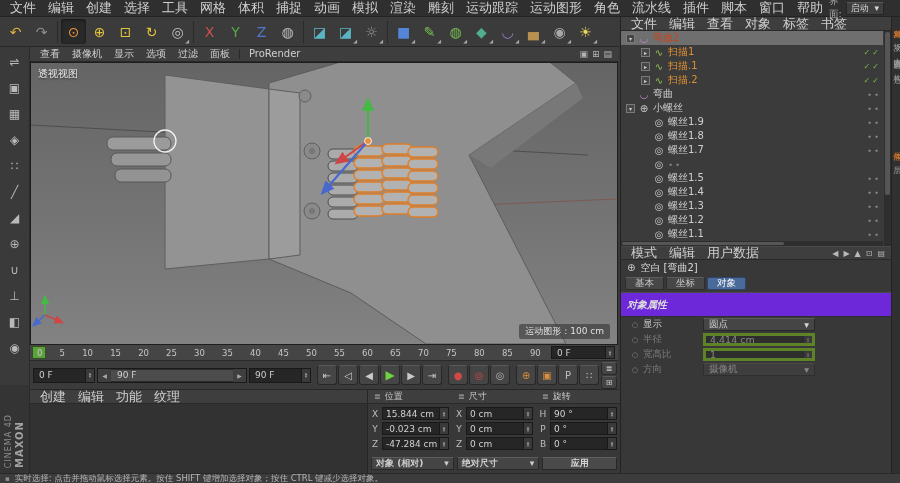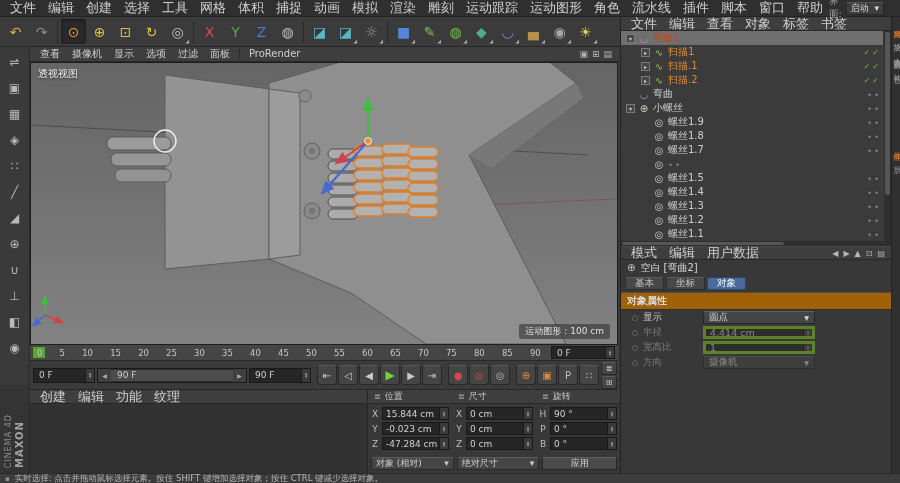--- a/index.html
+++ b/index.html
@@ -76,21 +76,21 @@
 .coords{position:absolute;left:368px;top:390px;width:252px;height:83px;background:#383838;display:flex;flex-direction:column;font-size:9px;}
 .coords-head{display:flex;height:14px;align-items:center;background:#3e3e3e;border-bottom:1px solid #292929;}
 .coords-head .cg{flex:1;display:flex;align-items:center;gap:4px;padding-left:6px;color:#c9c9c9;}
 .hicon{font-size:8px;color:#9f9f9f;}
 .coords-body{display: flex;flex:1;}
 .cg-col{flex:1;display:flex;flex-direction:column;padding:3px 3px 1px;gap:2px;}
 .c-row{display:flex;align-items:center;gap:3px;}
 .c-axis{width:8px;text-align:center;color:#bdbdbd;flex:none;}
 .c-field{flex:1;height:13px;background:#262626;border:1px solid #191919;display:flex;align-items:center;color:#d0d0d0;overflow:hidden;}
 .c-field .val{padding-left:3px;white-space:nowrap;}
-.coords-foot{display:flex;height:18px;align-items:center;gap:3px;padding:1px 3px 3px;}
+.coords-foot{display:flex;height:18px;align-items:center;gap:3px;padding:1px 3px 3px;font-weight:bold;}
 .c-dd{flex:1;height:13px;background:#454545;border:1px solid #282828;border-top-color:#5c5c5c;display:flex;align-items:center;justify-content:space-between;padding:0 4px;color:#cfcfcf;white-space:nowrap;}
 .c-btn{flex:1;height:13px;background:#4a4a4a;border:1px solid #282828;border-top-color:#606060;display:flex;align-items:center;justify-content:center;color:#d5d5d5;}
 
 
 .rightpanel{position:absolute;left:620px;top:17px;width:271px;height:456px;background:#383838;border-left:1px solid #232323;display:flex;flex-direction:column;}
 .om-bar{flex:none;}
 .om-tree{position:relative;height:215px;background:#3b3b3b;overflow:hidden;flex:none;padding-right:8px;}
 .om-row{height:14px;display:flex;align-items:center;font-size:10px;padding-left:5px;gap:3px;}
 .om-row.selected{background:#6f6f6f;}
 .om-row.depth1{padding-left:20px;}
@@ -103,21 +103,21 @@
 .om-vscroll .thumb{position:absolute;left:1px;right:1px;top:1px;height:76%;background:#565656;border-radius:2px;}
 .om-hscroll{position:absolute;left:0;bottom:0;height:5px;right:8px;background:#2e2e2e;}
 .om-hscroll .thumb{position:absolute;top:1px;bottom:1px;left:1px;width:62%;background:#565656;border-radius:2px;}
 .attr-bar{border-top:1px solid #4a4a4a;}
 .attr-bar .icons{margin-left:auto;display:flex;gap:5px;font-size:8px;color:#b9b9b9;padding-right:2px;}
 .attr-title{height:15px;display:flex;align-items:center;gap:5px;padding:0 6px;font-size:10px;color:#d8d8d8;flex:none;}
 .attr-title .oicon{color:#c9c9c9;font-size:10px;}
 .attr-tabs{height:17px;display:flex;align-items:center;gap:2px;padding:0 4px;flex:none;}
 .attr-tab{height:13px;padding:0 9px;background:#474747;border:1px solid #2c2c2c;border-top-color:#5c5c5c;display:flex;align-items:center;font-size:9.5px;color:#c9c9c9;border-radius:2px;}
 .attr-tab.active{background:#4a6a99;border-color:#2c4468;color:#fff;}
-.attr-section{height:18px;display:flex;align-items:center;padding:0 6px;font-weight:bold;font-size:10px;color:#dadada;background:#a16207;border-top:1px solid #4c4c4c;border-bottom:1px solid #2f2f2f;flex:none;}
+.attr-section{height:25px;display:flex;align-items:center;padding:0 6px;font-weight:bold;font-size:10px;color:#dadada;background:#6d28d9;border-top:1px solid #4c4c4c;border-bottom:1px solid #2f2f2f;flex:none;font-style:italic;}
 .attr-row{height:15px;display:flex;align-items:center;padding-left:10px;font-size:9.5px;flex:none;gap:4px;}
 .attr-row .dot{width:8px;color:#9a9a9a;font-size:7px;text-align:center;}
 .attr-row .lbl{width:56px;color:#c4c4c4;white-space:nowrap;}
 .attr-row .field{width:112px;height:13px;background:#262626;border:3px solid #84cc16;display:flex;align-items:center;color:#d0d0d0;}
 .attr-row .field .val{padding-left:4px;}
 .attr-row .ddfield{width:112px;height:13px;background:#454545;border:1px solid #282828;border-top-color:#5c5c5c;display:flex;align-items:center;justify-content:space-between;padding:0 5px;color:#d5d5d5;}
 .attr-row.disabled .lbl{color:#7d7d7d;}
 .attr-row.disabled .field,.attr-row.disabled .ddfield{opacity:.5;}
 .attr-filler{flex:1;background:#383838;}
 

